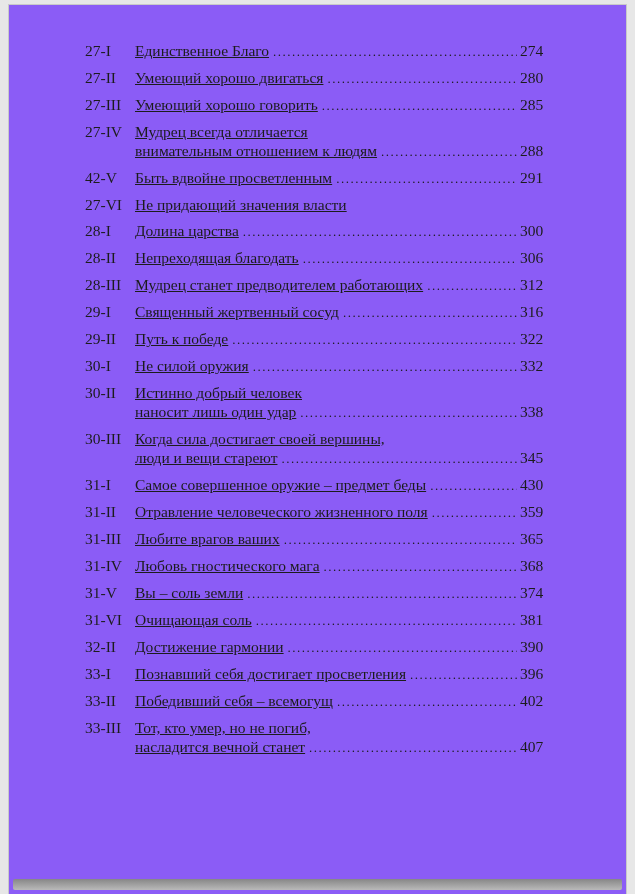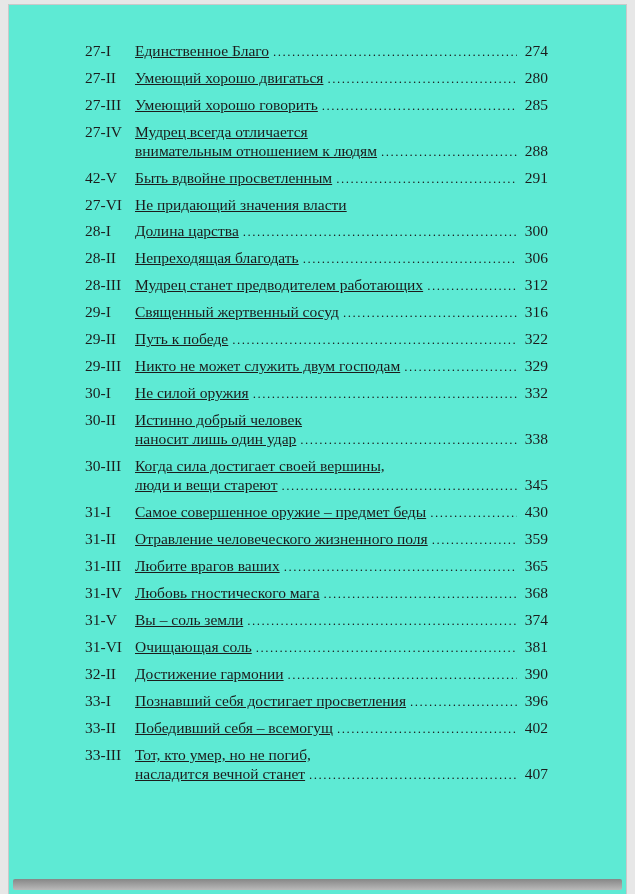--- a/index.html
+++ b/index.html
@@ -5,21 +5,21 @@
   * { box-sizing: border-box; margin: 0; padding: 0; }
   html, body {
     width: 635px; height: 894px;
     background: #e7e7e7;
     font-family: "Liberation Serif", serif;
     overflow: hidden;
   }
   .scan {
     position: absolute;
     left: 8px; right: 8px; top: 4px; bottom: 0;
-    background: #5eead4;
+    background: #8b5cf6;
     border: 1px solid #c9c9c9;
     border-bottom: none;
   }
   .content {
     padding: 36px 78px 0 76px;
     color: #1c1c1c;
   }
   .entry { margin-bottom: 7px; }
   .line {
     display: flex;
@@ -46,21 +46,20 @@
     font-size: 13px;
     letter-spacing: 1.5px;
     color: #1c1c1c;
   }
   .dots::before {
     content: "................................................................................................................................................................";
   }
   .pagenum {
     flex: none;
     min-width: 28px;
-    text-align: right;
     white-space: nowrap;
   }
   .bottom-edge {
     position: absolute;
     left: 4px; right: 4px; bottom: 4px;
     height: 11px;
     background: linear-gradient(to bottom, #878787, #b9b9b9);
     border-radius: 2px;
   }
 </style>
@@ -154,28 +153,20 @@
       <div class="entry">
         <div class="line">
           <span class="label">29-II</span>
           <span class="title">Путь к победе</span>
           <span class="dots"></span>
           <span class="pagenum">322</span>
         </div>
       </div>
       <div class="entry">
         <div class="line">
-          <span class="label">29-III</span>
-          <span class="title">Никто не может служить двум господам</span>
-          <span class="dots"></span>
-          <span class="pagenum">329</span>
-        </div>
-      </div>
-      <div class="entry">
-        <div class="line">
           <span class="label">30-I</span>
           <span class="title">Не силой оружия</span>
           <span class="dots"></span>
           <span class="pagenum">332</span>
         </div>
       </div>
       <div class="entry">
         <div class="line">
           <span class="label">30-II</span>
           <span class="title">Истинно добрый человек</span>

